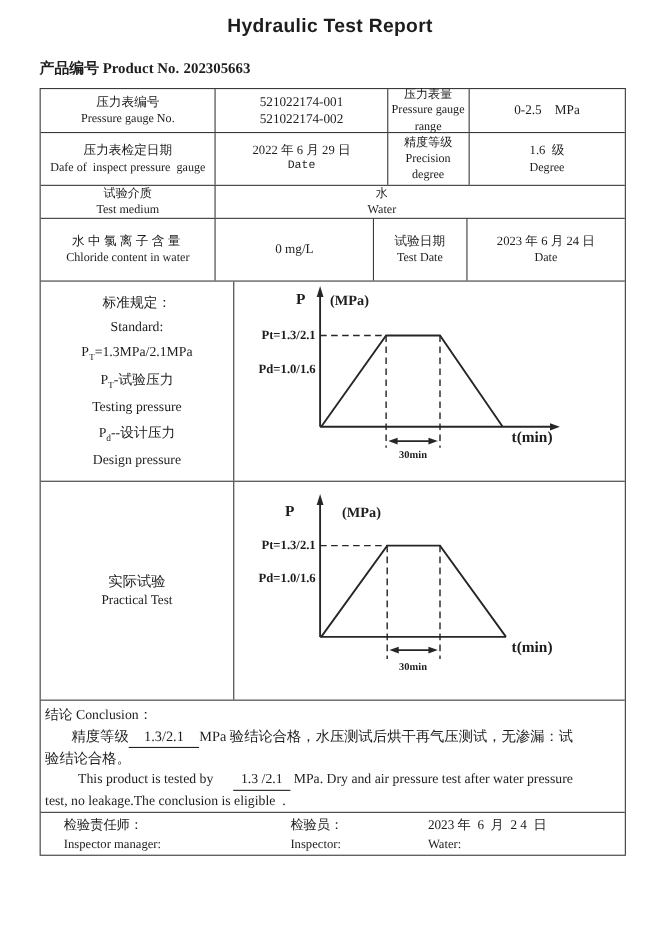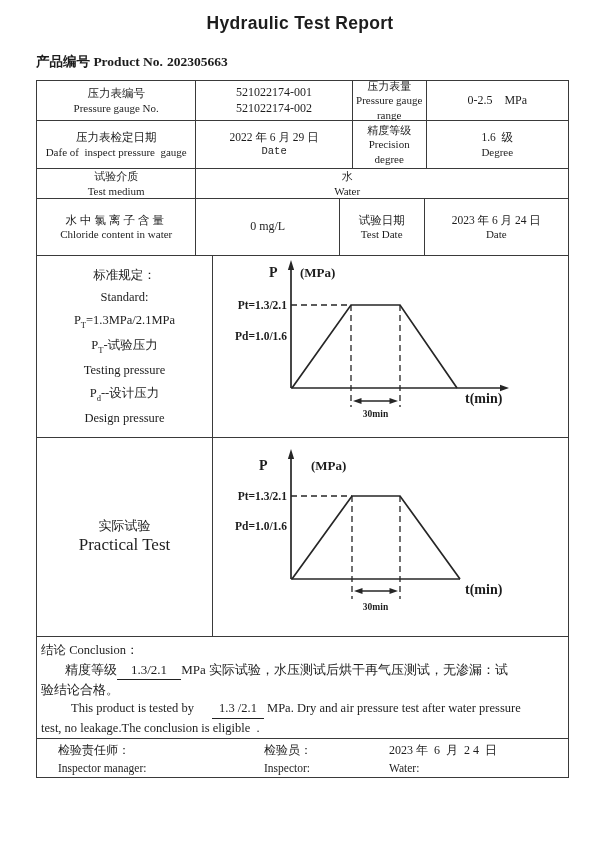--- a/index.html
+++ b/index.html
@@ -163,21 +163,21 @@
         <div class="clabel" style="left:6px;width:68px;top:42px;font-size:11.5px;text-align:right">Pt=1.3/2.1</div>
         <div class="clabel" style="left:6px;width:68px;top:73px;font-size:11.5px;text-align:right">Pd=1.0/1.6</div>
         <div class="clabel" style="left:252px;top:134px;font-size:14px">t(min)</div>
         <div class="clabel" style="left:138px;width:49px;top:152px;font-size:9.5px;text-align:center">30min</div>
       </div>
     </div>
 
     <div class="row" style="height:199px">
       <div class="cell" style="width:176px">
         <div class="zh" style="font-size:13px">实际试验</div>
-        <div class="en" style="font-size:17px">Practical Test</div>
+        <div class="en" style="font-size:12px">Practical Test</div>
       </div>
       <div class="cell cl chartcell" style="width:355px">
         <svg width="355" height="197" viewBox="0 0 355 197">
           <g stroke="#262626" stroke-width="1.7" fill="none">
             <line x1="78" y1="19" x2="78" y2="141"></line>
             <line x1="78" y1="141" x2="247" y2="141"></line>
             <polyline points="79,141 139,58 187,58 247,141"></polyline>
           </g>
           <g fill="#262626" stroke="none">
             <polygon points="78,11 74.9,21 81.1,21"></polygon>
@@ -196,21 +196,21 @@
         <div class="clabel" style="left:6px;width:68px;top:51px;font-size:11.5px;text-align:right">Pt=1.3/2.1</div>
         <div class="clabel" style="left:6px;width:68px;top:81px;font-size:11.5px;text-align:right">Pd=1.0/1.6</div>
         <div class="clabel" style="left:252px;top:143px;font-size:14px">t(min)</div>
         <div class="clabel" style="left:138px;width:49px;top:163px;font-size:9.5px;text-align:center">30min</div>
       </div>
     </div>
 
     <div class="row" style="height:102px">
       <div class="cell cl concl" style="width:530px">
         <div class="h">结论 Conclusion：</div>
-        <div class="zhline ind-zh"><span>精度等级</span><span class="fill">1.3/2.1</span><span>MPa 实际试验，水压测试后烘干再气压测试，无渗漏：试</span></div>
+        <div class="zhline ind-zh"><span>精度等级</span><span class="fill">1.3/2.1</span><span>MPa 验结论合格，水压测试后烘干再气压测试，无渗漏：试</span></div>
         <div class="zhline">验结论合格。</div>
         <div class="enline ind-en"><span>This product is tested by</span> <span class="fill enf">1.3 /2.1</span> <span>MPa. Dry and air pressure test after water pressure</span></div>
         <div class="enline">test, no leakage.The conclusion is eligible&nbsp; .</div>
       </div>
     </div>
 
     <div class="row last sig" style="height:38px">
       <div class="grp" style="left:21px">
         <div>检验责任师：</div>
         <div>Inspector manager:</div>

